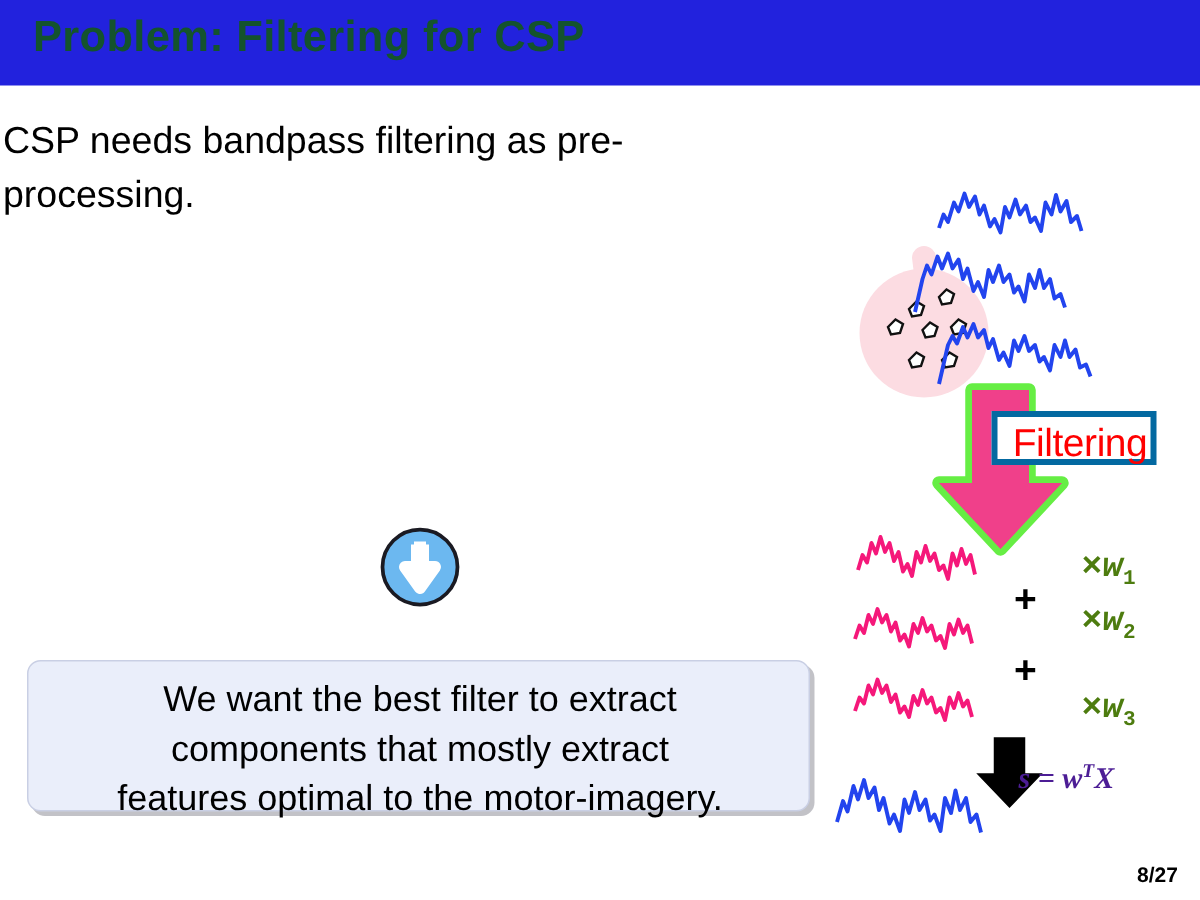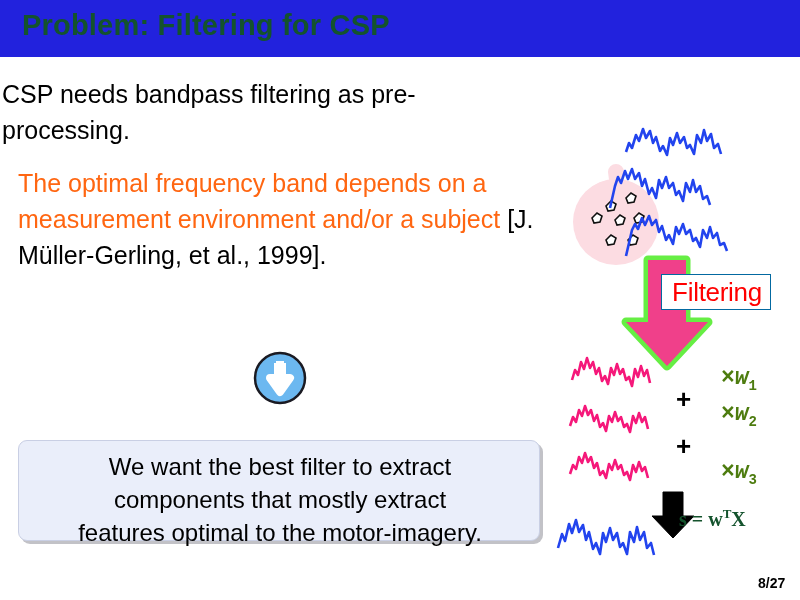--- a/index.html
+++ b/index.html
@@ -108,21 +108,21 @@
   }
   #diagram svg { display: block; }
 
   .filter-label-box {
     position: absolute;
     left: 661px;
     top: 274px;
     width: 110px;
     height: 36px;
     background: #ffffff;
-    border: 1px solid #0369a1;
+    border: 4px solid #0369a1;
     box-sizing: border-box;
   }
   .filter-label-text {
     position: absolute;
     left: 0; top: 2px;
     width: 110px;
     text-align: center;
     font-size: 26px;
     font-weight: normal;
     color: #ff0000;
@@ -148,22 +148,23 @@
     font-weight: bold;
     font-size: 26px;
     color: #000000;
   }
   #output-formula {
     position: absolute;
     left: 679px;
     top: 506px;
     font-family: "Liberation Serif", serif;
     font-weight: bold;
+    font-style: italic;
     font-size: 20px;
-    color: #14532d;
+    color: #4c1d95;
     white-space: nowrap;
   }
   #output-formula sup {
     font-size: 13px;
   }
 
   
   #page-number {
     position: absolute;
     left: 758px;
@@ -179,23 +180,20 @@
 <div id="slide">
 
   <div id="title-bar"></div>
   <div id="title-bar-underline"></div>
   <div id="page-title">Problem: Filtering for CSP</div>
 
   <div id="body-para-1">
     <span>CSP needs bandpass filtering as pre-processing.</span>
   </div>
 
-  <div id="body-para-2">
-    <span class="accent-text">The optimal frequency band depends on a measurement environment and/or a subject</span><span> [J. Müller-Gerling, et al., 1999].</span>
-  </div>
 
   <div id="flow-arrow-badge">
     <svg width="56" height="56" viewBox="0 0 56 56">
       <circle cx="28" cy="28" r="25" fill="#6cb8f0" stroke="#1a1a22" stroke-width="2.5"></circle>
       <path d="M28 11 L28 31 M18 28 L28 42 L38 28 Z" fill="#ffffff" stroke="#ffffff" stroke-width="8" stroke-linejoin="round"></path>
       <path d="M22 13 h12 v17 h7 l-13 14 l-13 -14 h7 z" fill="#ffffff"></path>
     </svg>
   </div>
 
   <div id="callout-box">

